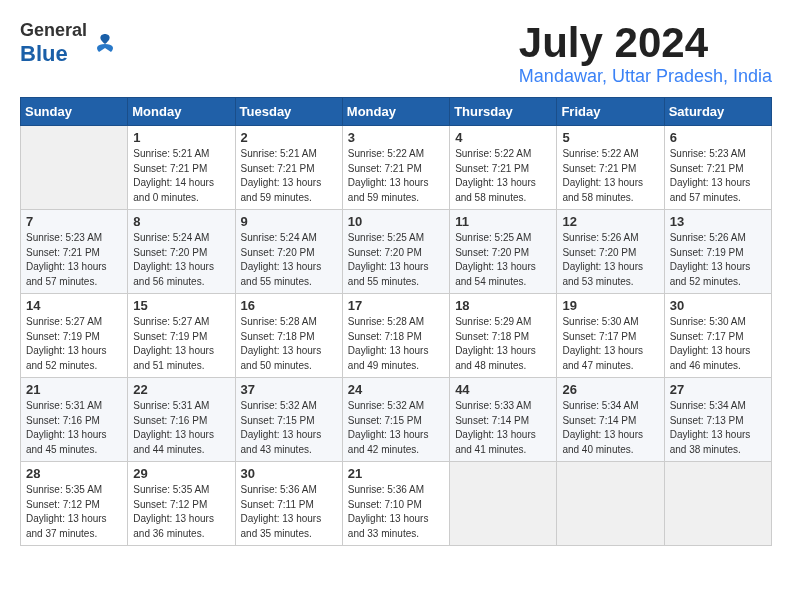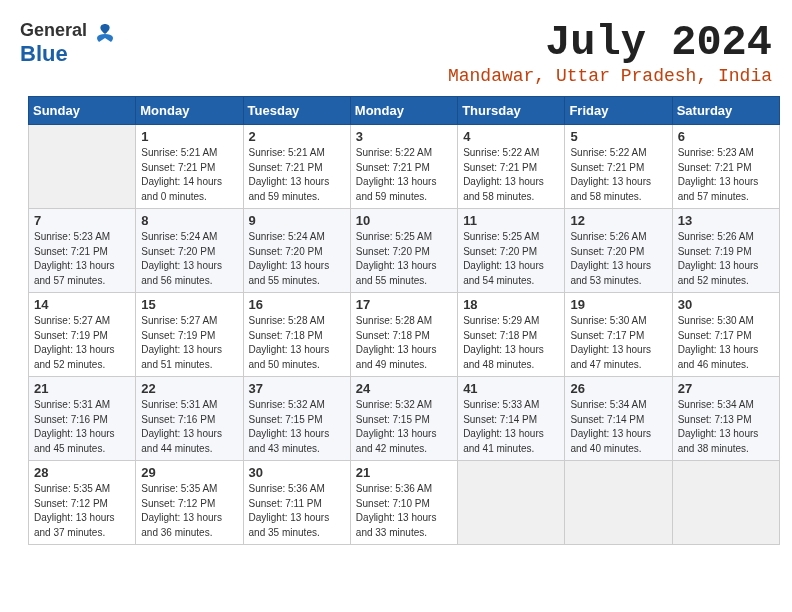--- a/index.html
+++ b/index.html
@@ -11,55 +11,54 @@
       padding: 20px;
     }
     .header-area {
       display: flex;
       justify-content: space-between;
       align-items: flex-start;
       margin-bottom: 10px;
     }
     .logo {
       display: flex;
+      align-items: center;
     }
     .logo-text-general {
       font-size: 18px;
       font-weight: bold;
       color: #333;
     }
     .logo-text-blue {
       font-size: 22px;
       font-weight: bold;
       color: #1a5fa8;
     }
     .logo-icon {
       width: 28px;
       height: 28px;
       margin-left: 4px;
     }
     .title-area {
-      text-align: right;
-      font-family: Liberation Mono, monospace;
+      text-align: left;
     }
     .month-title {
       font-size: 42px;
       font-weight: bold;
       color: #222;
       line-height: 1.1;
     }
     .location-title {
       font-size: 18px;
-      color: #c2410c;
+      color: #3b82f6;
     }
     .calendar-table {
       width: 100%;
       border-collapse: collapse;
       border: 1px solid #ccc;
-      margin-left: 8px;
     }
     .calendar-table th {
       background-color: #2060a8;
       color: #fff;
       font-size: 13px;
       font-weight: bold;
       padding: 6px 4px;
       text-align: left;
       border: 1px solid #1a4e8a;
     }
@@ -222,21 +221,21 @@
         </td>
         <td>
           <span class="day-number">37</span>
           <div class="day-info">Sunrise: 5:32 AM<br>Sunset: 7:15 PM<br>Daylight: 13 hours and 43 minutes.</div>
         </td>
         <td>
           <span class="day-number">24</span>
           <div class="day-info">Sunrise: 5:32 AM<br>Sunset: 7:15 PM<br>Daylight: 13 hours and 42 minutes.</div>
         </td>
         <td>
-          <span class="day-number">41</span>
+          <span class="day-number">44</span>
           <div class="day-info">Sunrise: 5:33 AM<br>Sunset: 7:14 PM<br>Daylight: 13 hours and 41 minutes.</div>
         </td>
         <td>
           <span class="day-number">26</span>
           <div class="day-info">Sunrise: 5:34 AM<br>Sunset: 7:14 PM<br>Daylight: 13 hours and 40 minutes.</div>
         </td>
         <td>
           <span class="day-number">27</span>
           <div class="day-info">Sunrise: 5:34 AM<br>Sunset: 7:13 PM<br>Daylight: 13 hours and 38 minutes.</div>
         </td>

